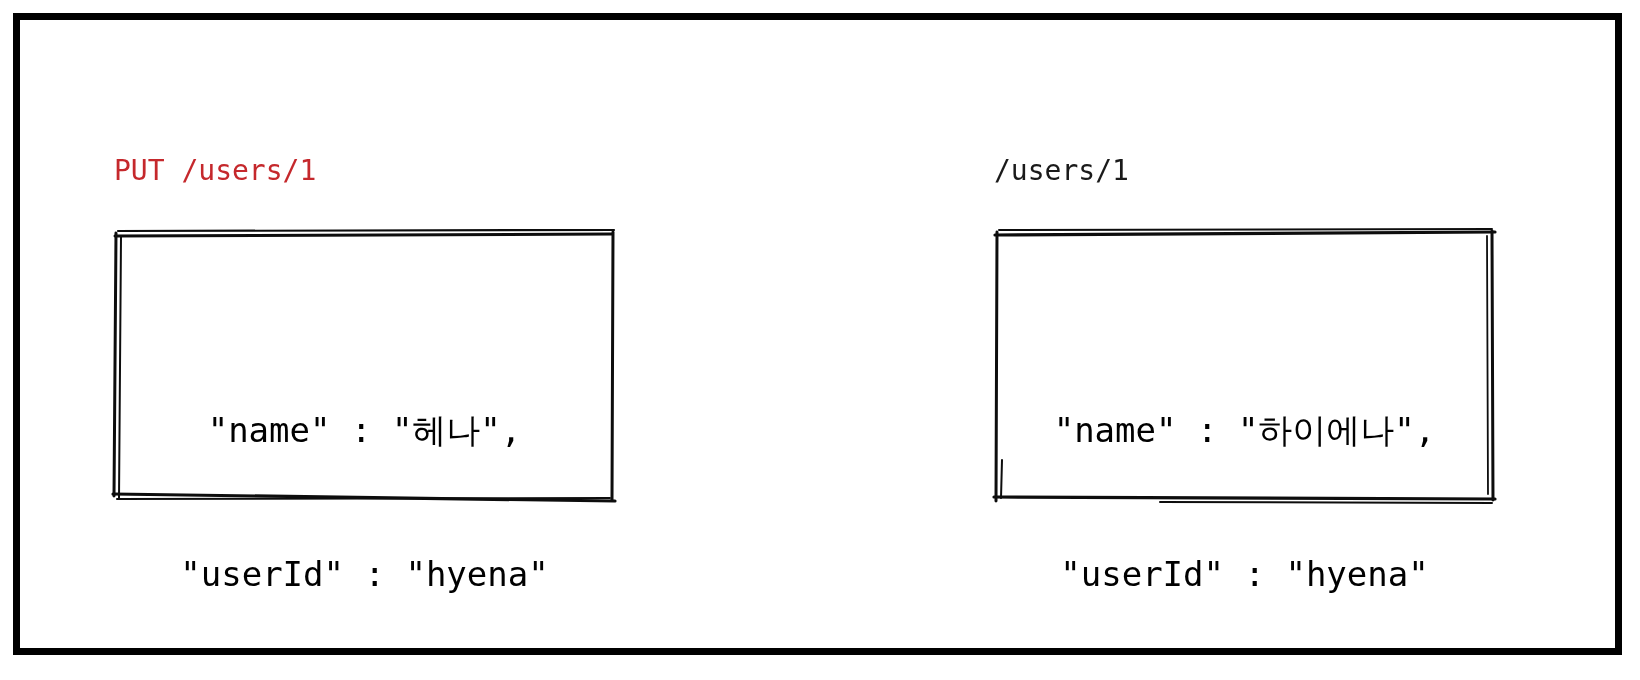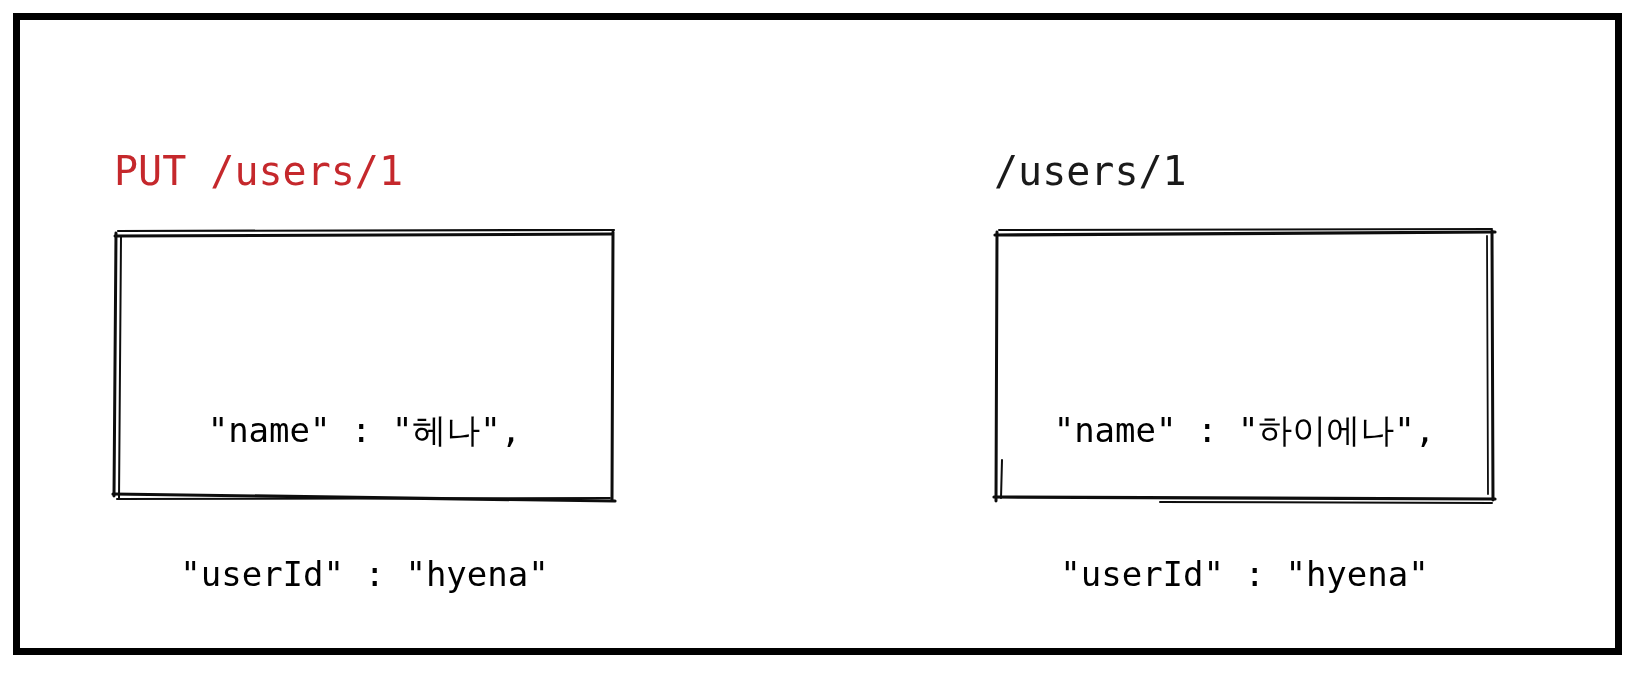--- a/index.html
+++ b/index.html
@@ -39,21 +39,21 @@
   #panel-request  { left: 92px;  top: 128px; width: 520px; height: 370px; }
   #panel-resource { left: 972px; top: 128px; width: 520px; height: 370px; }
 
   .panel-heading {
     position: absolute;
     left: 2px;
     top: 0px;
     margin: 0;
     white-space: pre;
     font-family: "DejaVu Sans Mono", "Liberation Mono", monospace;
-    font-size: 40px;
+    font-size: 28px;
     font-weight: 400;
     line-height: 46px;
     letter-spacing: 0px;
     color: #1a1a1a;
   }
   .panel-heading .verb { color: #c5282c; }
   .panel-heading .path-red { color: #c5282c; }
 
   
   .sketch-box {

